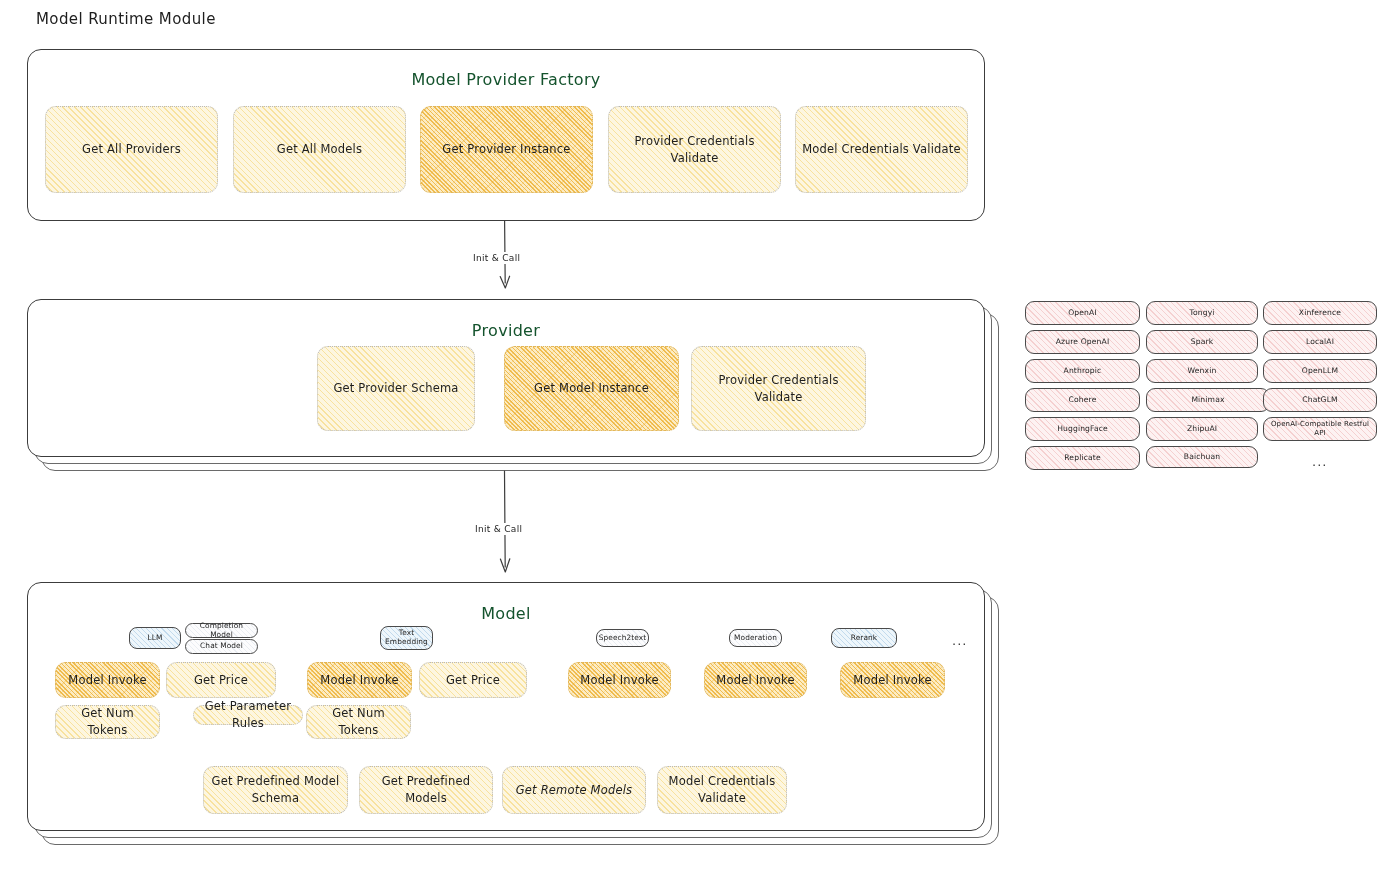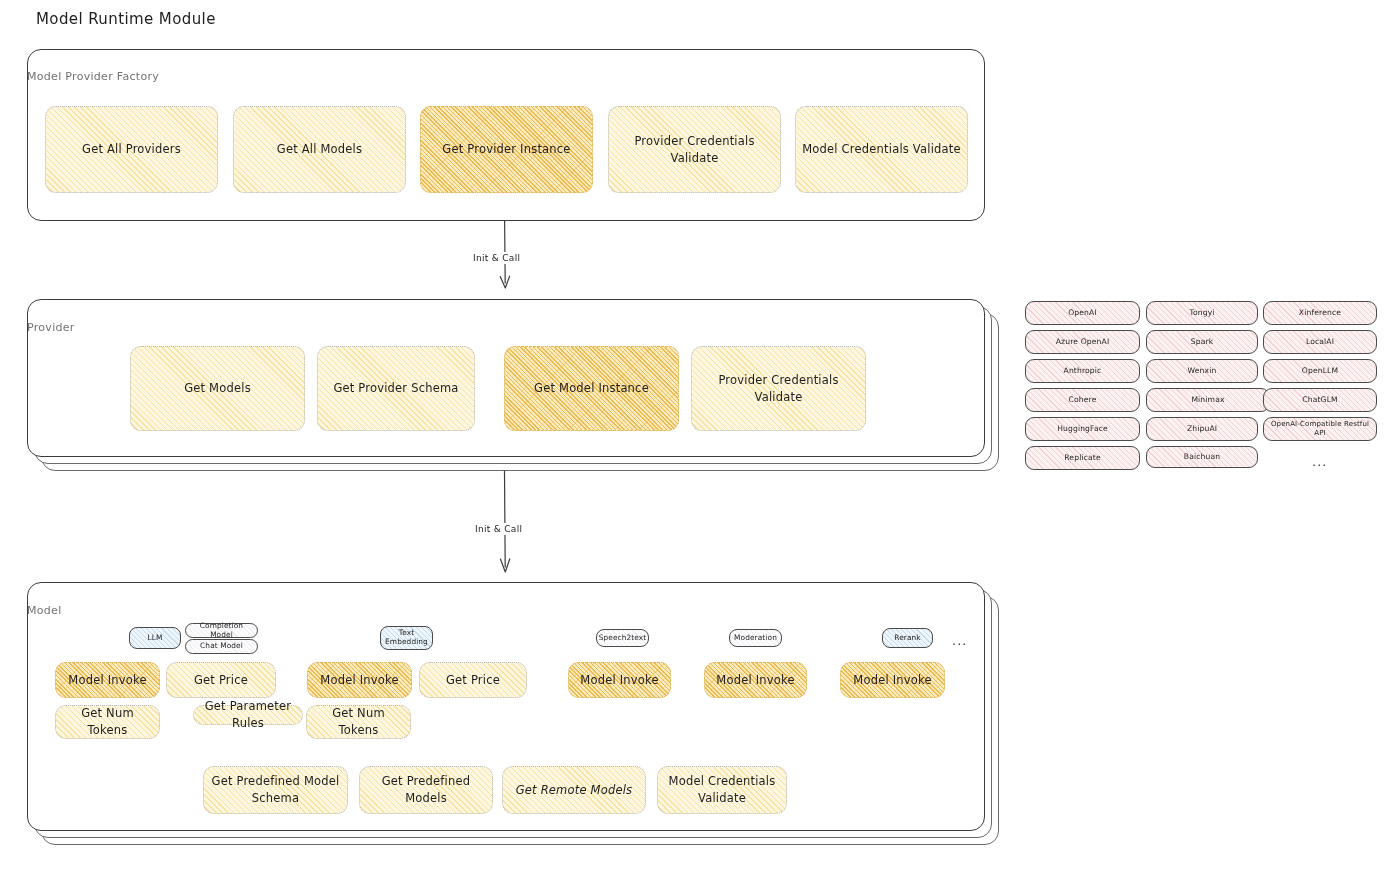--- a/index.html
+++ b/index.html
@@ -36,22 +36,23 @@
   }
   .group-shadow {
     position: absolute;
     background: #ffffff;
     border: 1.1px solid #6a6a6a;
     border-radius: 14px;
   }
   .group-title {
     position: absolute;
     left: 0; right: 0;
-    font-size: 11px;
-    color: #737373;
+    text-align: center;
+    font-size: 16px;
+    color: #14532d;
     letter-spacing: 0.3px;
   }
 
   
   .node {
     position: absolute;
     display: flex;
     align-items: center;
     justify-content: center;
     text-align: center;
@@ -201,23 +202,20 @@
     <path d="M9.6 0 L10.2 62" stroke="#3c3c3c" stroke-width="1.2" fill="none" stroke-linecap="round"></path>
     <path d="M5.2 55.5 L10.3 67 L14.6 55.2" stroke="#3c3c3c" stroke-width="1.2" fill="none" stroke-linecap="round" stroke-linejoin="round"></path>
   </svg>
   <div class="arrow-label" style="left:469px; top:252px;">Init &amp; Call</div>
 
   <div class="group-shadow" style="left:41px; top:313px; width:958px; height:158px;"></div>
   <div class="group-shadow" style="left:34px; top:306px; width:958px; height:158px;"></div>
   <div class="group-box" style="left:27px; top:299px; width:958px; height:158px;"></div>
   <div class="group-title" style="left:27px; top:321px; width:958px;">Provider</div>
 
-  <div class="node fill-yellow" style="left:130px; top:346px; width:175px; height:85px;">
-    <span>Get Models</span>
-  </div>
   <div class="node fill-yellow" style="left:317px; top:346px; width:158px; height:85px;">
     <span>Get Provider Schema</span>
   </div>
   <div class="node fill-orange" style="left:504px; top:346px; width:175px; height:85px;">
     <span>Get Model Instance</span>
   </div>
   <div class="node fill-yellow" style="left:691px; top:346px; width:175px; height:85px;">
     <span>Provider Credentials Validate</span>
   </div>
 
@@ -331,21 +329,21 @@
     <span>Model Invoke</span>
   </div>
 
   <div class="badge fill-white" style="left:729px; top:629px; width:53px; height:18px;">
     <span>Moderation</span>
   </div>
   <div class="node fill-orange" style="left:704px; top:662px; width:103px; height:36px;">
     <span>Model Invoke</span>
   </div>
 
-  <div class="badge fill-blue" style="left:882px; top:628px; width:51px; height:20px;">
+  <div class="badge fill-blue" style="left:831px; top:628px; width:66px; height:20px;">
     <span>Rerank</span>
   </div>
   <div class="node fill-orange" style="left:840px; top:662px; width:105px; height:36px;">
     <span>Model Invoke</span>
   </div>
 
   <div class="ellipsis" style="left:952px; top:634px;">...</div>
 
   <div class="node fill-yellow" style="left:203px; top:766px; width:145px; height:48px;">
     <span>Get Predefined Model Schema</span>

